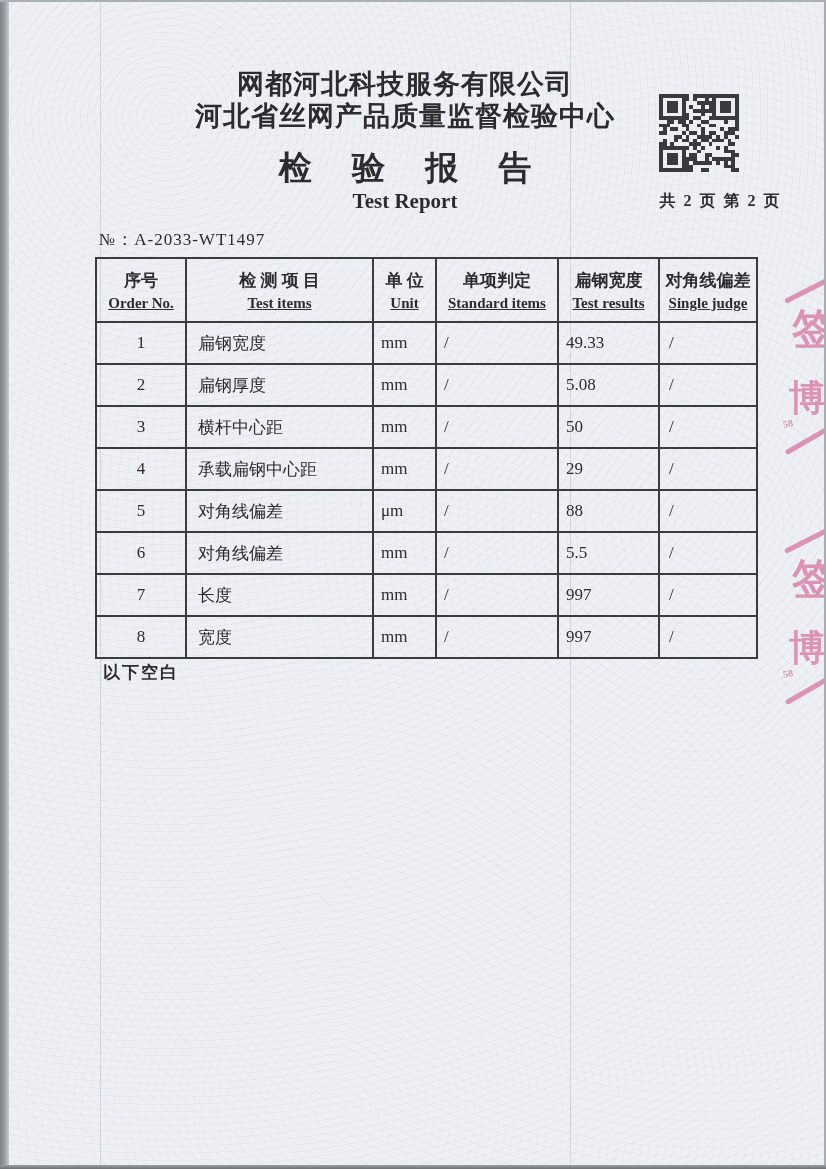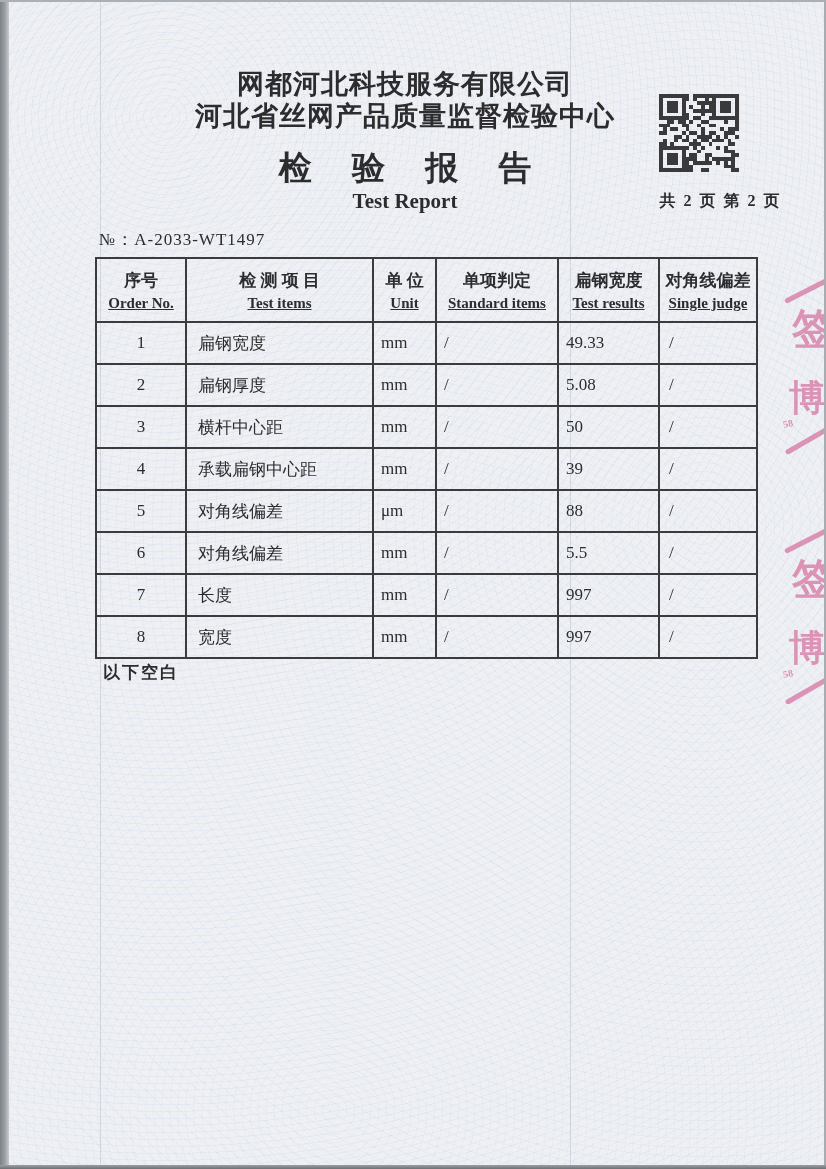--- a/index.html
+++ b/index.html
@@ -399,21 +399,21 @@
           <td class="c2">mm</td>
           <td class="c3">/</td>
           <td class="c4">50</td>
           <td class="c5">/</td>
         </tr>
         <tr>
           <td class="c0">4</td>
           <td class="c1">承载扁钢中心距</td>
           <td class="c2">mm</td>
           <td class="c3">/</td>
-          <td class="c4">39</td>
+          <td class="c4">29</td>
           <td class="c5">/</td>
         </tr>
         <tr>
           <td class="c0">5</td>
           <td class="c1">对角线偏差</td>
           <td class="c2">μm</td>
           <td class="c3">/</td>
           <td class="c4">88</td>
           <td class="c5">/</td>
         </tr>

